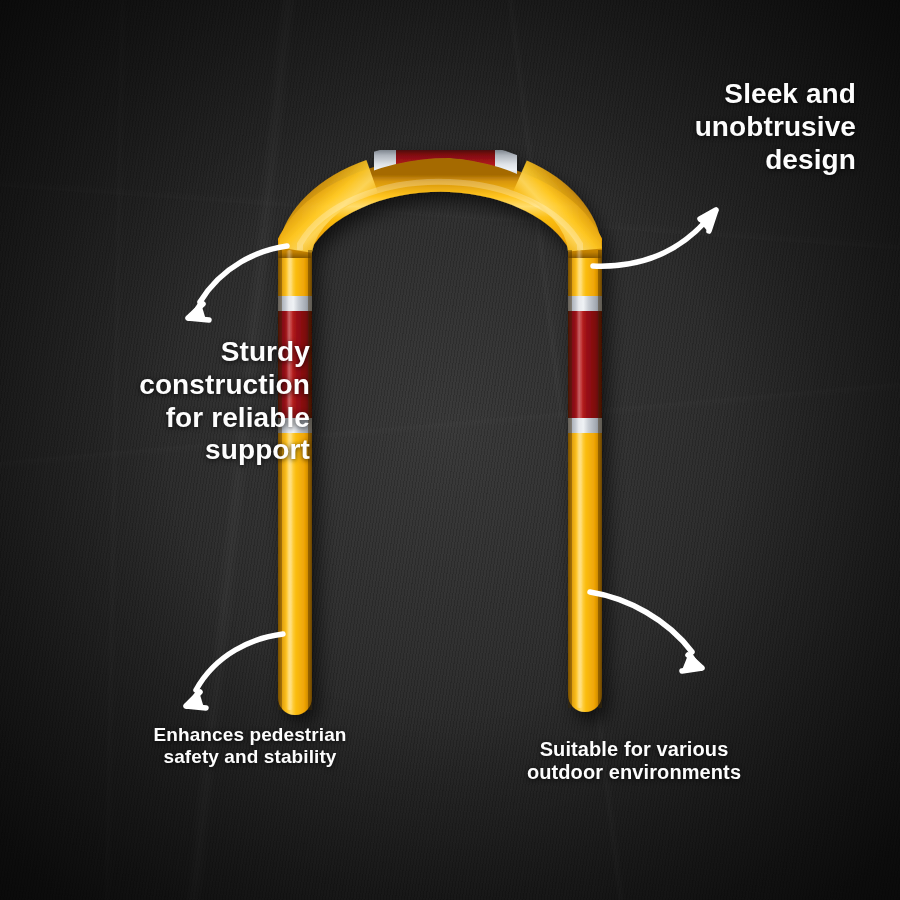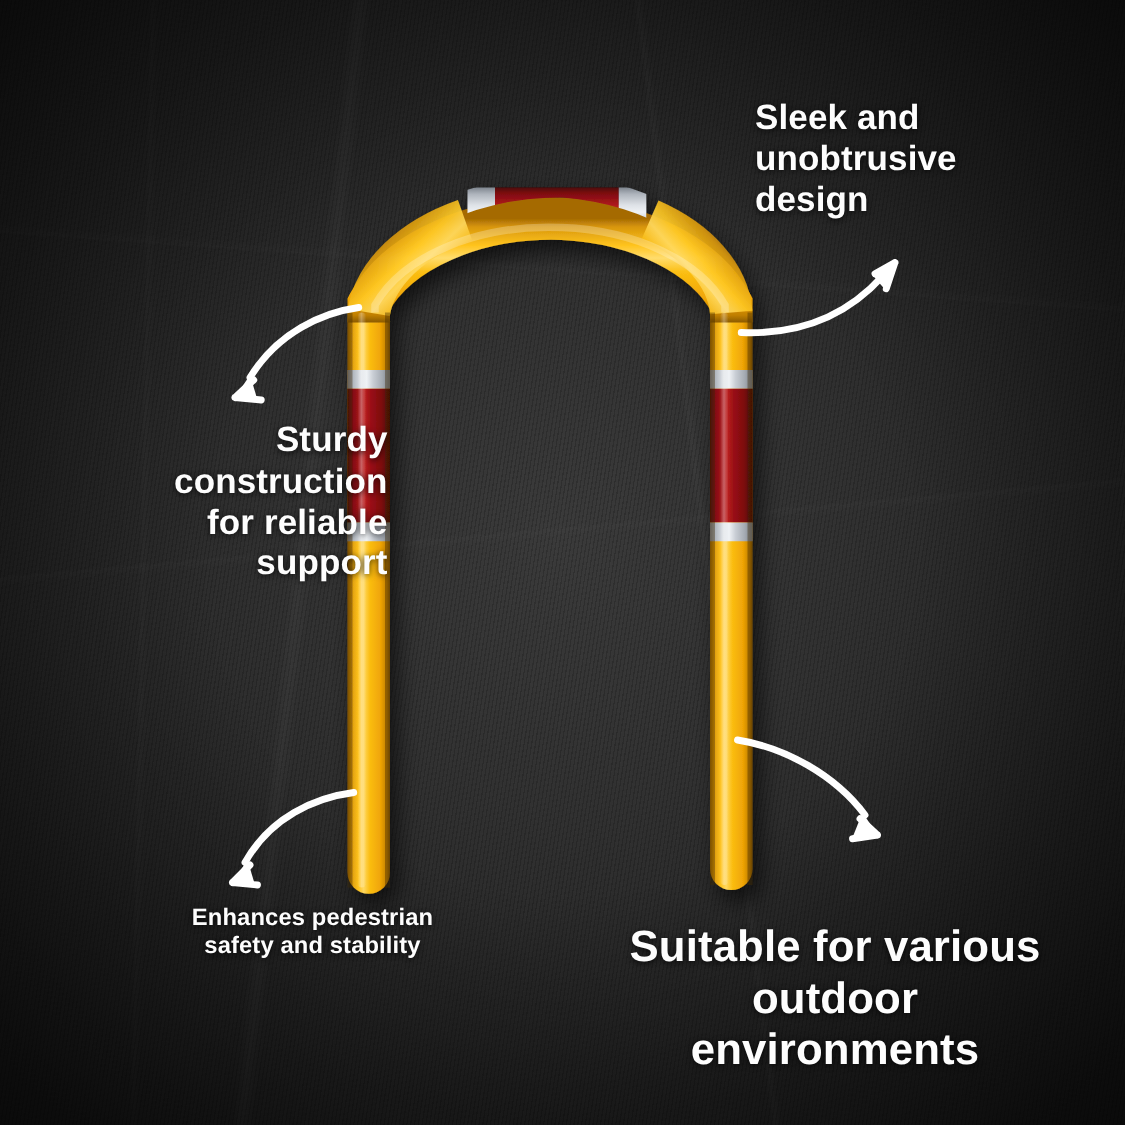--- a/index.html
+++ b/index.html
@@ -49,24 +49,24 @@
   
   .caption{
     position:absolute;
     color:#fdfdfd;
     font-weight:bold;
     letter-spacing:.1px;
     line-height:1.17;
     text-shadow:0 1px 5px rgba(0,0,0,.75);
     white-space:pre-line;
   }
-  #cap-tr{ left:604px; top:78px;  width:252px; text-align:left; font-size:28px; }
+  #cap-tr{ left:604px; top:78px;  width:252px; text-align:right; font-size:28px; }
   #cap-tl{ left:48px;  top:336px; width:262px; text-align:right; font-size:28px; }
   #cap-bl{ left:70px;  top:724px; width:360px; text-align:center; font-size:19px; }
-  #cap-br{ left:492px; top:738px; width:352px; text-align:center; font-size:35px; }
+  #cap-br{ left:458px; top:738px; width:352px; text-align:center; font-size:20px; }
 </style>
 </head>
 <body>
 
 <div id="stage">
 
   <div class="bg-base"></div>
   <div class="bg-noise"></div>
   <div class="bg-scratch"></div>
   <div class="bg-vignette"></div>

